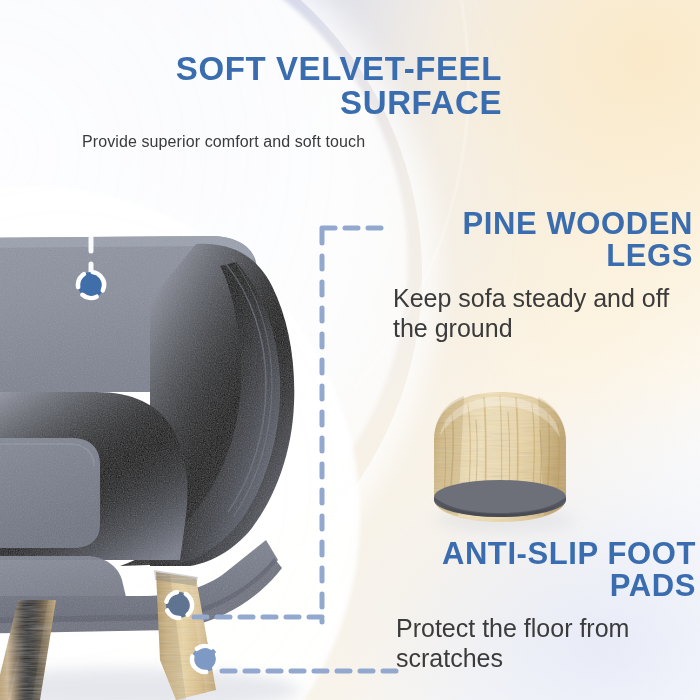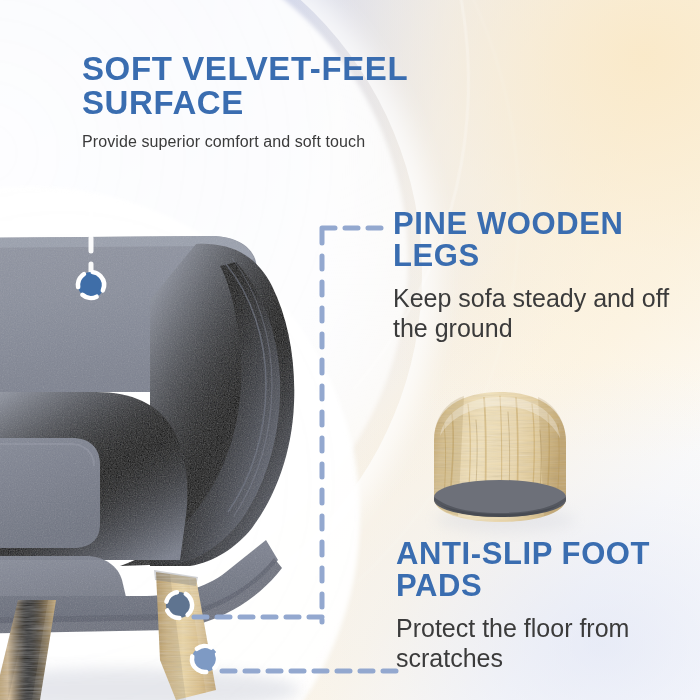--- a/index.html
+++ b/index.html
@@ -82,20 +82,21 @@
 
   
   .callout { position:absolute; }
 
   .headline {
     color:#3a6db0;
     font-weight:bold;
     letter-spacing:0.6px;
     line-height:1.03;
     text-transform:uppercase;
+    text-align:right;
   }
   .subline {
     color:#3b3b3b;
     font-weight:300;
     line-height:1.22;
   }
 
   #block-velvet { left:82px; top:52px; width:420px; }
   #block-velvet .headline { font-size:33px; }
   #block-velvet .subline  { font-size:16px; margin-top:12px; letter-spacing:0.1px; }

